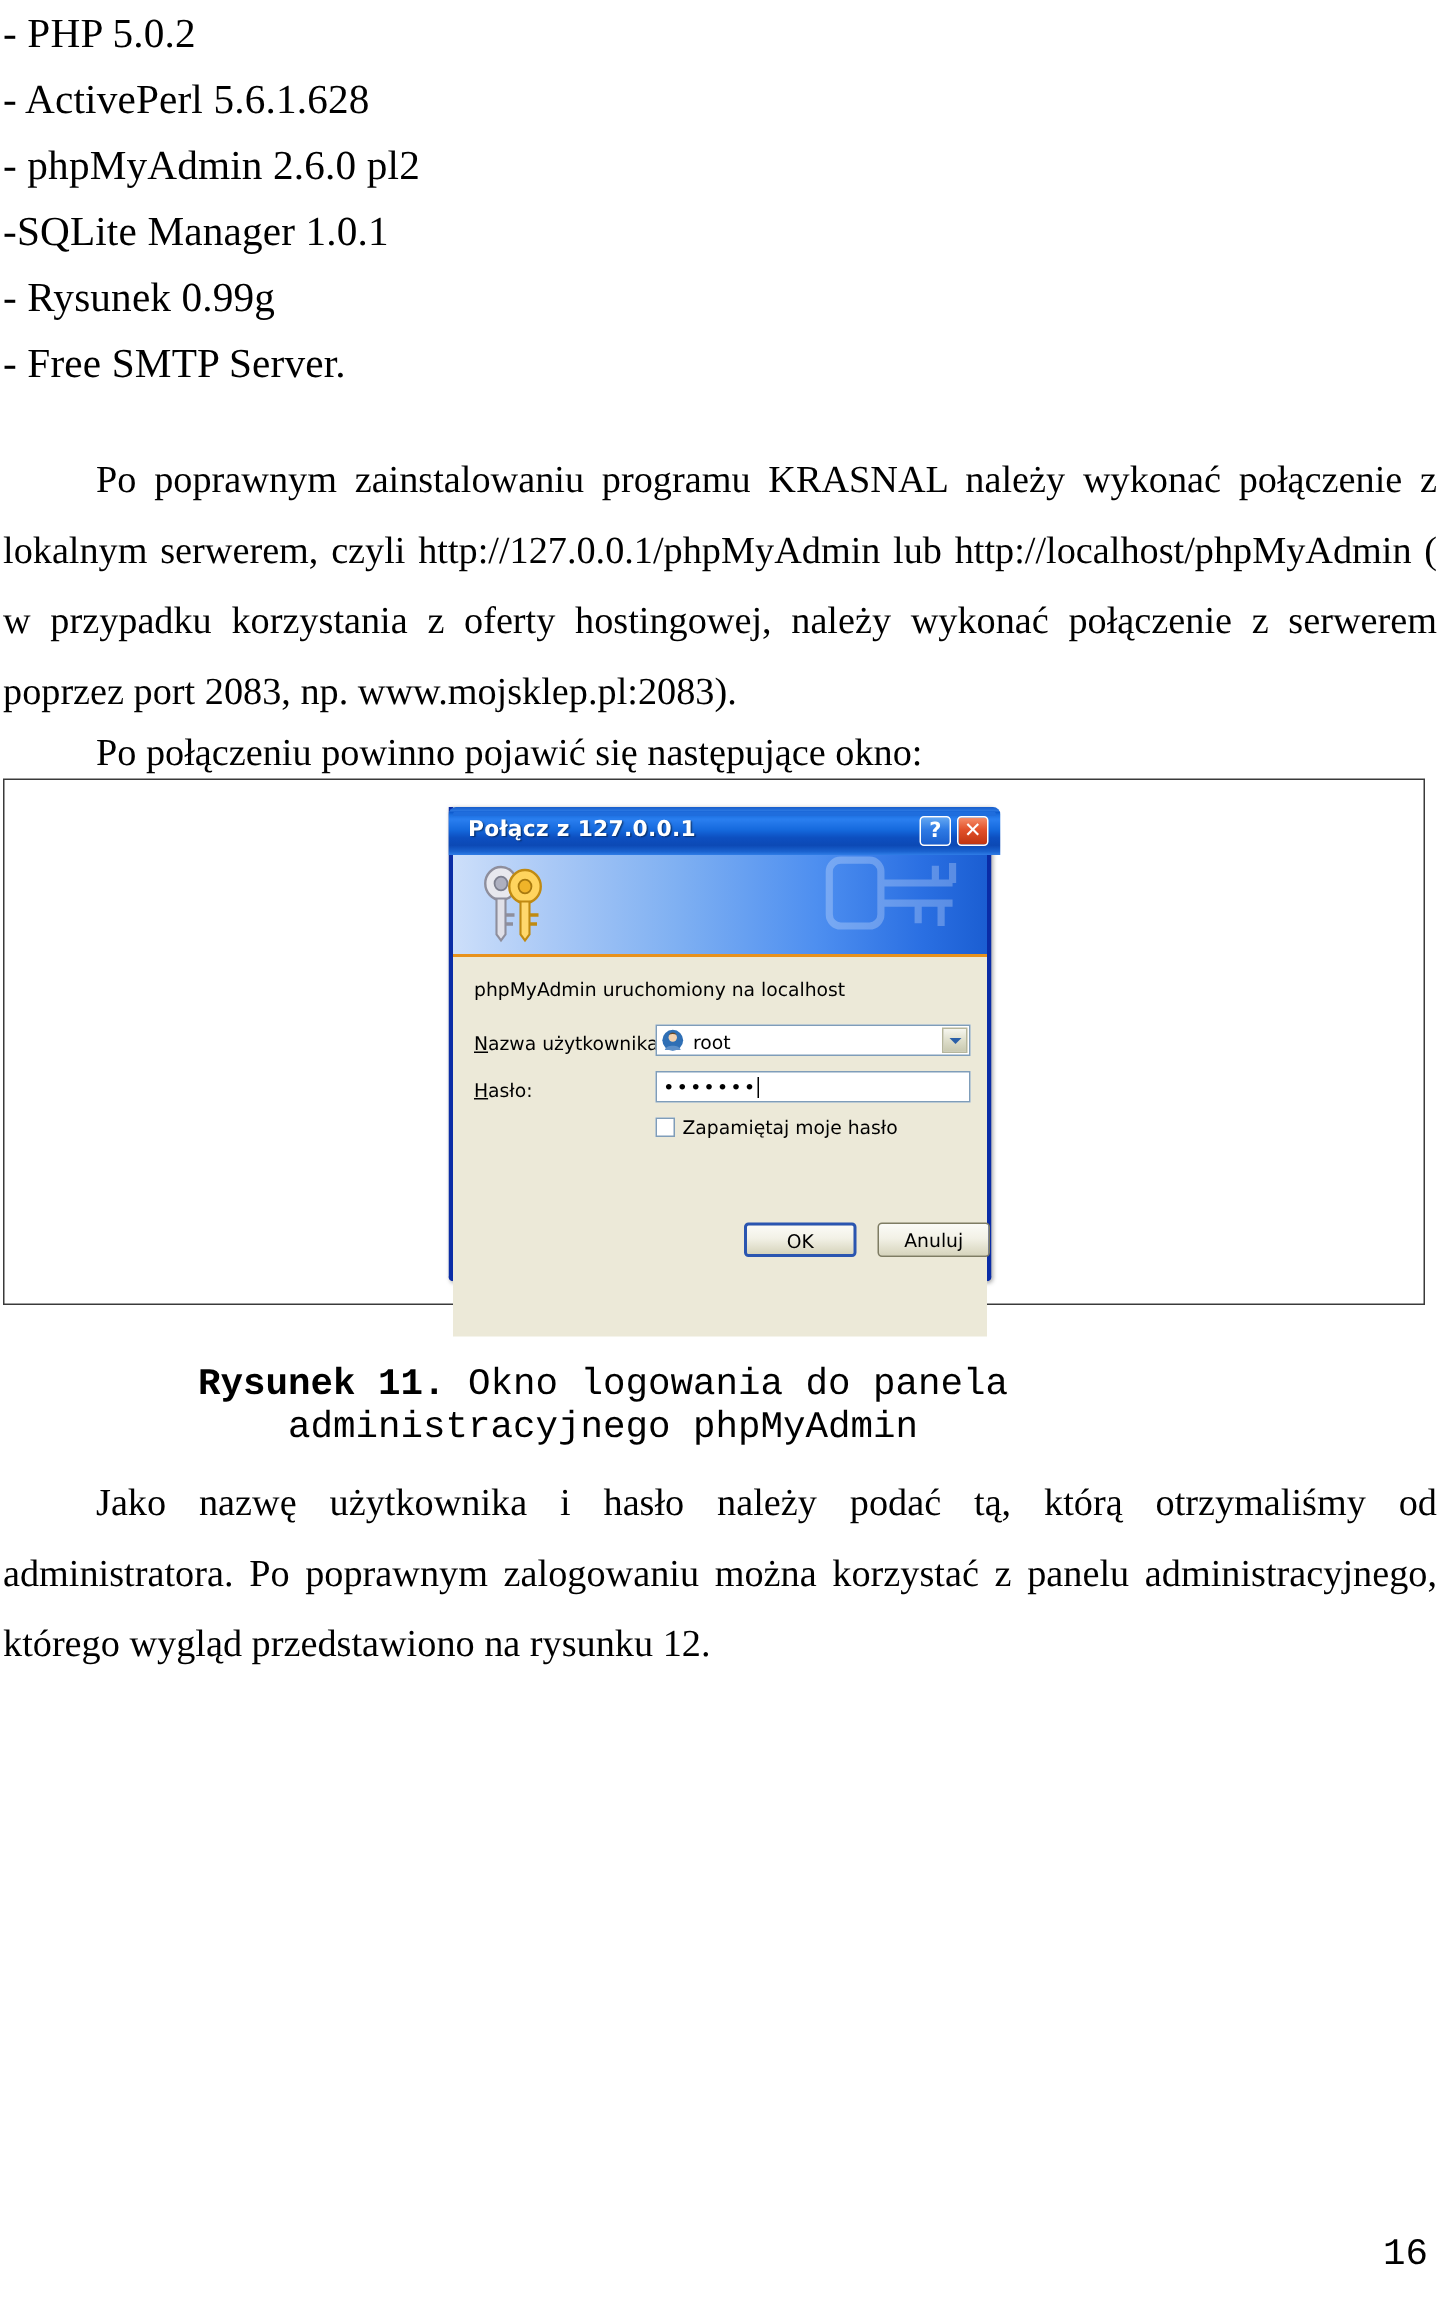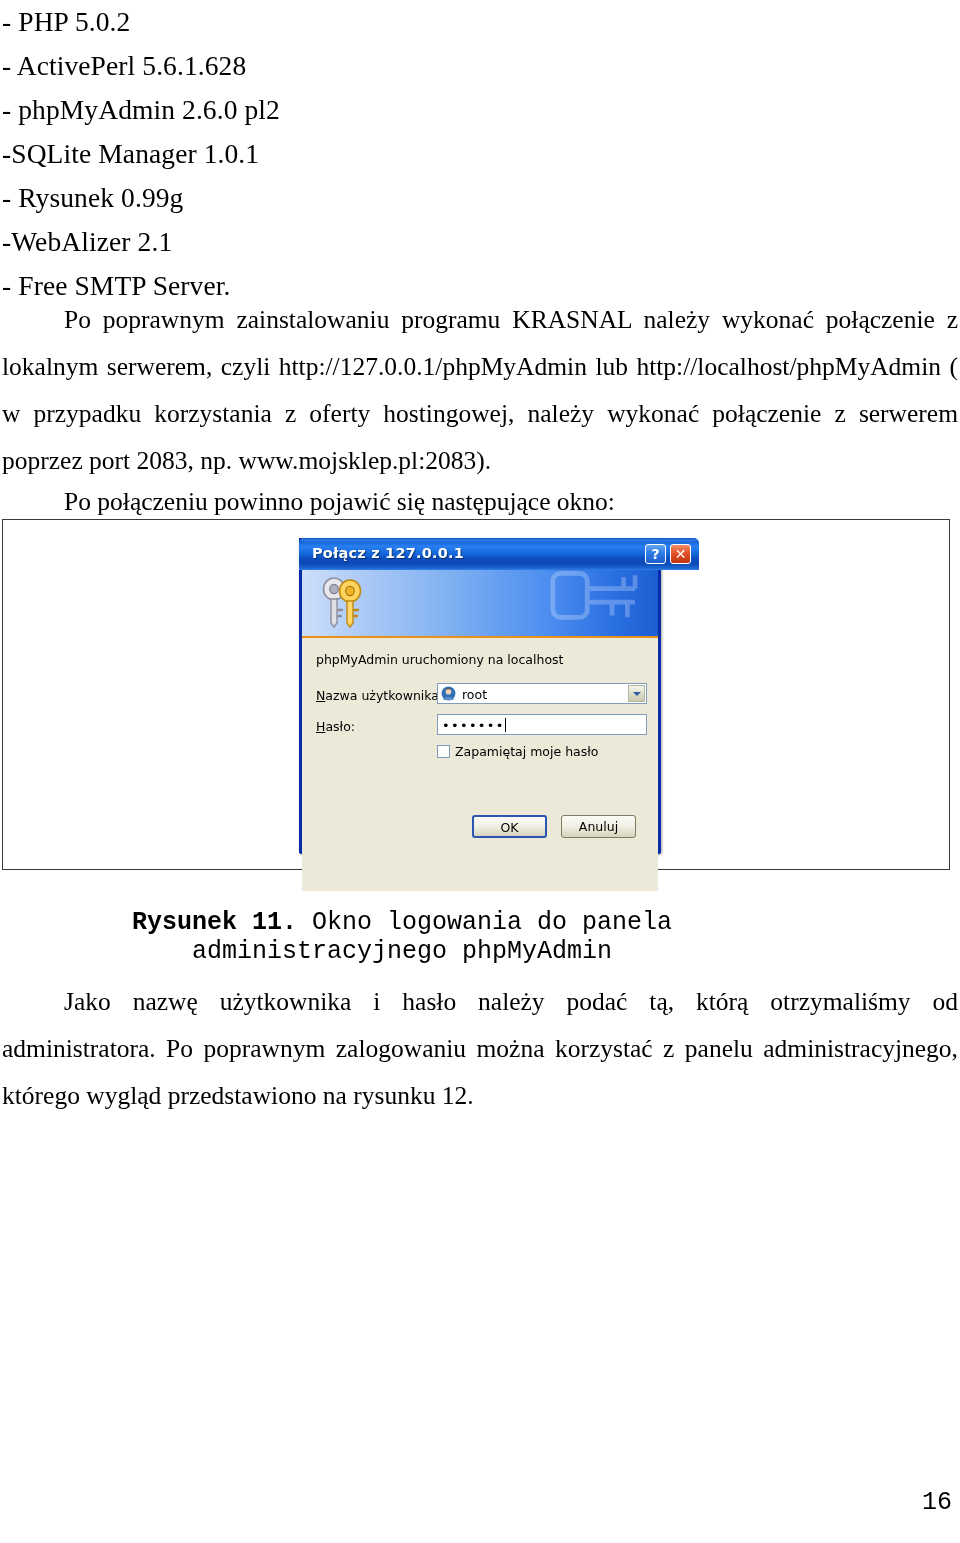--- a/index.html
+++ b/index.html
@@ -105,21 +105,20 @@
       #2f7de6 100%);
     border-radius: 5px 5px 0 0;
     margin: -0px -3px 0 -3px;
     border: 3px solid transparent;
     border-bottom: none;
     box-sizing: content-box;
     width: 362px;
     left: 0;
     top: -0px;
     overflow: hidden;
-    padding-left: 32px;
   }
   #xp-titlebar::before{
     content:"";
     position:absolute;
     left:0; top:0; right:0; height:3px;
     background:#1f6ddd;
   }
   #title-text {
     position: absolute;
     left: 10px;
@@ -309,20 +308,21 @@
     height: 23px;
     font-size: 12.5px;
     font-family: "DejaVu Sans", "Liberation Sans", sans-serif;
     text-align: center;
     line-height: 21px;
     background: linear-gradient(to bottom, #fbfbf7 0%, #f2f1e6 45%, #e3e1cf 75%, #d6d4bc 100%);
     border: 1px solid #7e7c63;
     border-radius: 3px;
     box-sizing: border-box;
     color: #000;
+    margin-left: 24px;
   }
   #ok-button {
     left: 170px;
     top: 177px;
     border: 2px solid #2a55b0;
   }
   #cancel-button {
     left: 259px;
     top: 177px;
   }
@@ -352,21 +352,20 @@
 <body>
 
 <div class="page">
 
   <div class="bullet-list">
     <div class="bullet-line">- PHP 5.0.2</div>
     <div class="bullet-line">- ActivePerl 5.6.1.628</div>
     <div class="bullet-line">- phpMyAdmin 2.6.0 pl2</div>
     <div class="bullet-line">-SQLite Manager 1.0.1</div>
     <div class="bullet-line">- Rysunek 0.99g</div>
-    <div class="bullet-line">-WebAlizer 2.1</div>
     <div class="bullet-line">- Free SMTP Server.</div>
   </div>
 
   <div class="para" id="para-install"><span class="indent"></span><span>Po poprawnym zainstalowaniu programu KRASNAL należy wykonać połączenie z lokalnym serwerem, czyli http://127.0.0.1/phpMyAdmin lub http://localhost/phpMyAdmin ( w przypadku korzystania z oferty hostingowej, należy wykonać połączenie z serwerem poprzez port 2083, np. www.mojsklep.pl:2083).</span></div>
 
   <div class="para" id="para-connect"><span class="indent"></span><span>Po połączeniu powinno pojawić się następujące okno:</span></div>
 
   <div id="figure-frame">
 
     <div id="xp-dialog">

